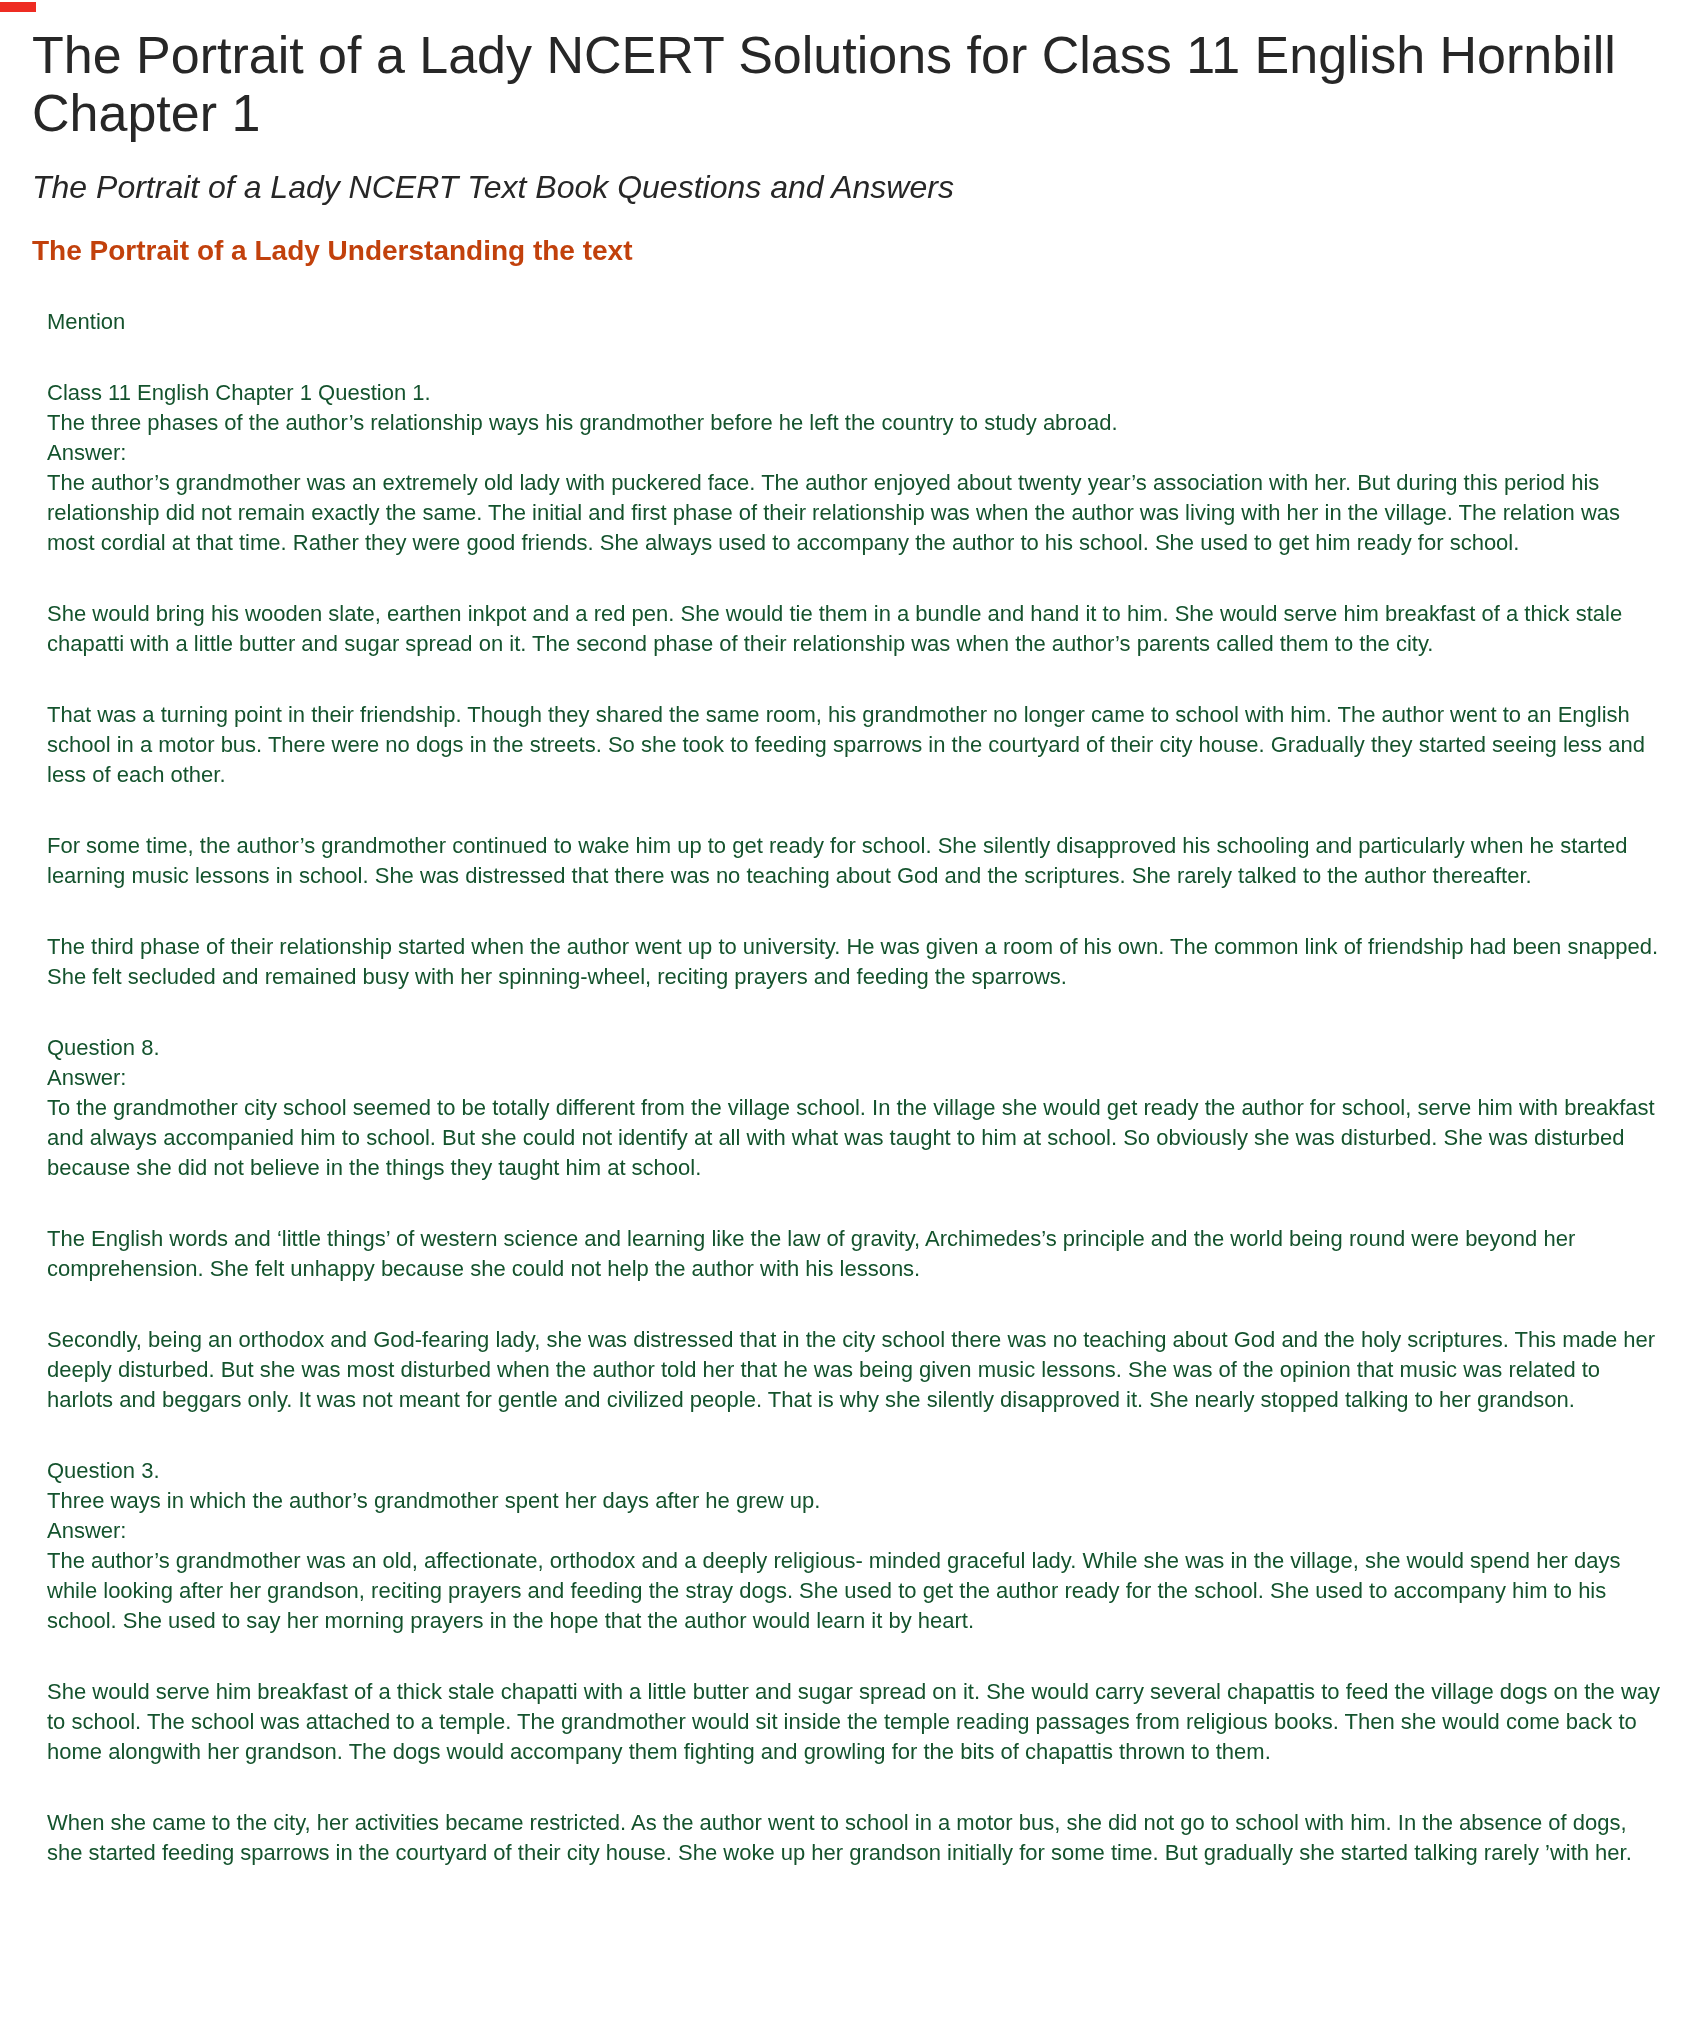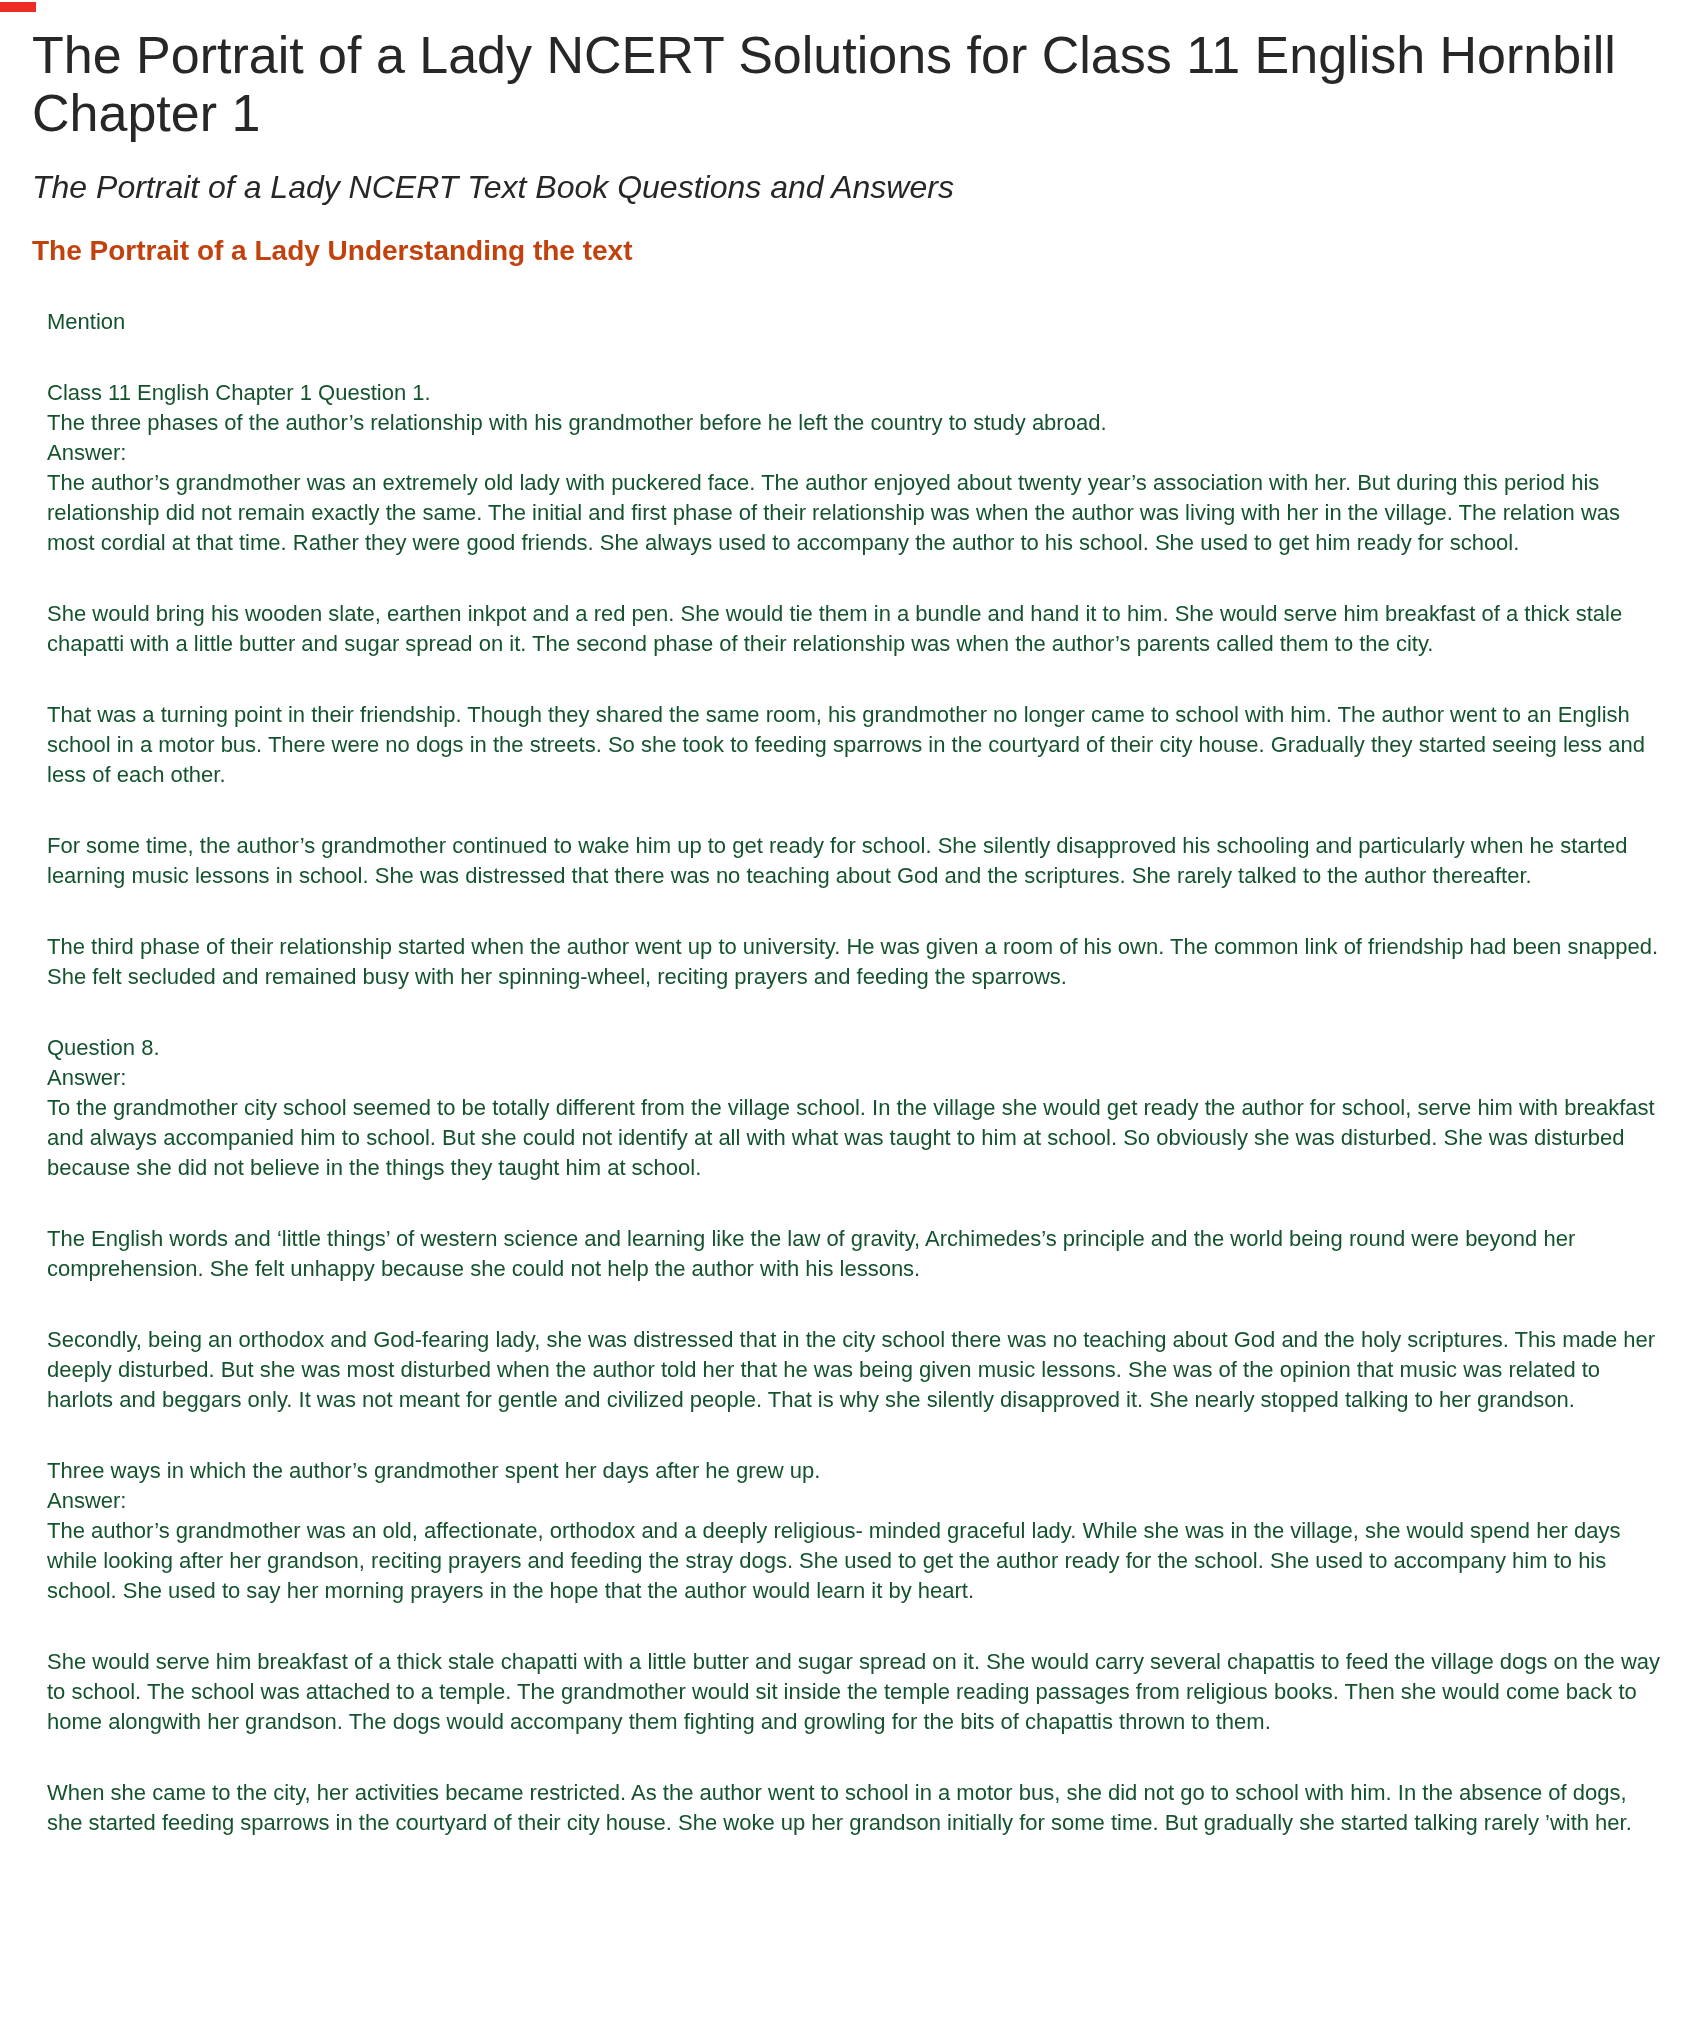--- a/index.html
+++ b/index.html
@@ -66,36 +66,37 @@
 <h1>The Portrait of a Lady NCERT Solutions for Class 11 English Hornbill Chapter 1</h1>
 
 <h2>The Portrait of a Lady NCERT Text Book Questions and Answers</h2>
 
 <h3>The Portrait of a Lady Understanding the text</h3>
 
 <p class="mention">Mention</p>
 
 <div class="qa-block">
   <span class="line">Class 11 English Chapter 1 Question 1.</span>
-  <span class="line">The three phases of the author’s relationship with his grandmother before he left the country to study abroad.</span>
+  <span class="line">The three phases of the author’s relationship ways his grandmother before he left the country to study abroad.</span>
   <span class="line">Answer:</span>
   <span class="line">The author’s grandmother was an extremely old lady with puckered face. The author enjoyed about twenty year’s association with her. But during this period his relationship did not remain exactly the same. The initial and first phase of their relationship was when the author was living with her in the village. The relation was most cordial at that time. Rather they were good friends. She always used to accompany the author to his school. She used to get him ready for school.</span>
 </div>
 <p class="para">She would bring his wooden slate, earthen inkpot and a red pen. She would tie them in a bundle and hand it to him. She would serve him breakfast of a thick stale chapatti with a little butter and sugar spread on it. The second phase of their relationship was when the author’s parents called them to the city.</p>
 <p class="para">That was a turning point in their friendship. Though they shared the same room, his grandmother no longer came to school with him. The author went to an English school in a motor bus. There were no dogs in the streets. So she took to feeding sparrows in the courtyard of their city house. Gradually they started seeing less and less of each other.</p>
 <p class="para">For some time, the author’s grandmother continued to wake him up to get ready for school. She silently disapproved his schooling and particularly when he started learning music lessons in school. She was distressed that there was no teaching about God and the scriptures. She rarely talked to the author thereafter.</p>
 <p class="para">The third phase of their relationship started when the author went up to university. He was given a room of his own. The common link of friendship had been snapped. She felt secluded and remained busy with her spinning-wheel, reciting prayers and feeding the sparrows.</p>
 
 <div class="qa-block">
   <span class="line">Question 8.</span>
   <span class="line">Answer:</span>
   <span class="line">To the grandmother city school seemed to be totally different from the village school. In the village she would get ready the author for school, serve him with breakfast and always accompanied him to school. But she could not identify at all with what was taught to him at school. So obviously she was disturbed. She was disturbed because she did not believe in the things they taught him at school.</span>
 </div>
 <p class="para">The English words and ‘little things’ of western science and learning like the law of gravity, Archimedes’s principle and the world being round were beyond her comprehension. She felt unhappy because she could not help the author with his lessons.</p>
 <p class="para">Secondly, being an orthodox and God-fearing lady, she was distressed that in the city school there was no teaching about God and the holy scriptures. This made her deeply disturbed. But she was most disturbed when the author told her that he was being given music lessons. She was of the opinion that music was related to harlots and beggars only. It was not meant for gentle and civilized people. That is why she silently disapproved it. She nearly stopped talking to her grandson.</p>
 
 <div class="qa-block">
+  <span class="line">Question 3.</span>
   <span class="line">Three ways in which the author’s grandmother spent her days after he grew up.</span>
   <span class="line">Answer:</span>
   <span class="line">The author’s grandmother was an old, affectionate, orthodox and a deeply religious- minded graceful lady. While she was in the village, she would spend her days while looking after her grandson, reciting prayers and feeding the stray dogs. She used to get the author ready for the school. She used to accompany him to his school. She used to say her morning prayers in the hope that the author would learn it by heart.</span>
 </div>
 <p class="para">She would serve him breakfast of a thick stale chapatti with a little butter and sugar spread on it. She would carry several chapattis to feed the village dogs on the way to school. The school was attached to a temple. The grandmother would sit inside the temple reading passages from religious books. Then she would come back to home alongwith her grandson. The dogs would accompany them fighting and growling for the bits of chapattis thrown to them.</p>
 <p class="para">When she came to the city, her activities became restricted. As the author went to school in a motor bus, she did not go to school with him. In the absence of dogs, she started feeding sparrows in the courtyard of their city house. She woke up her grandson initially for some time. But gradually she started talking rarely ’with her.</p>
 
 </body></html>

